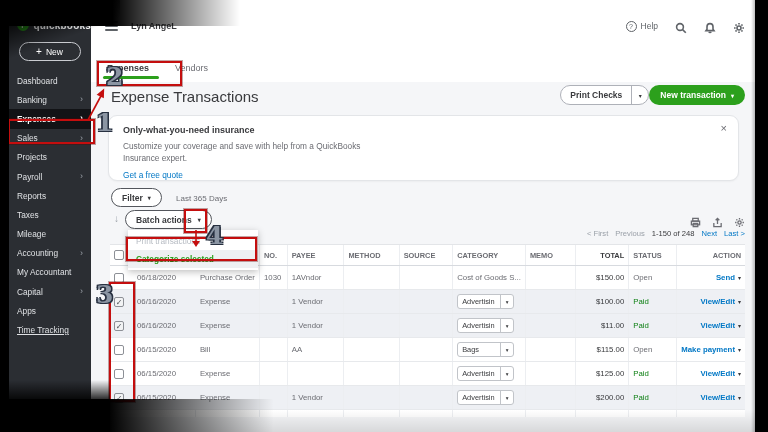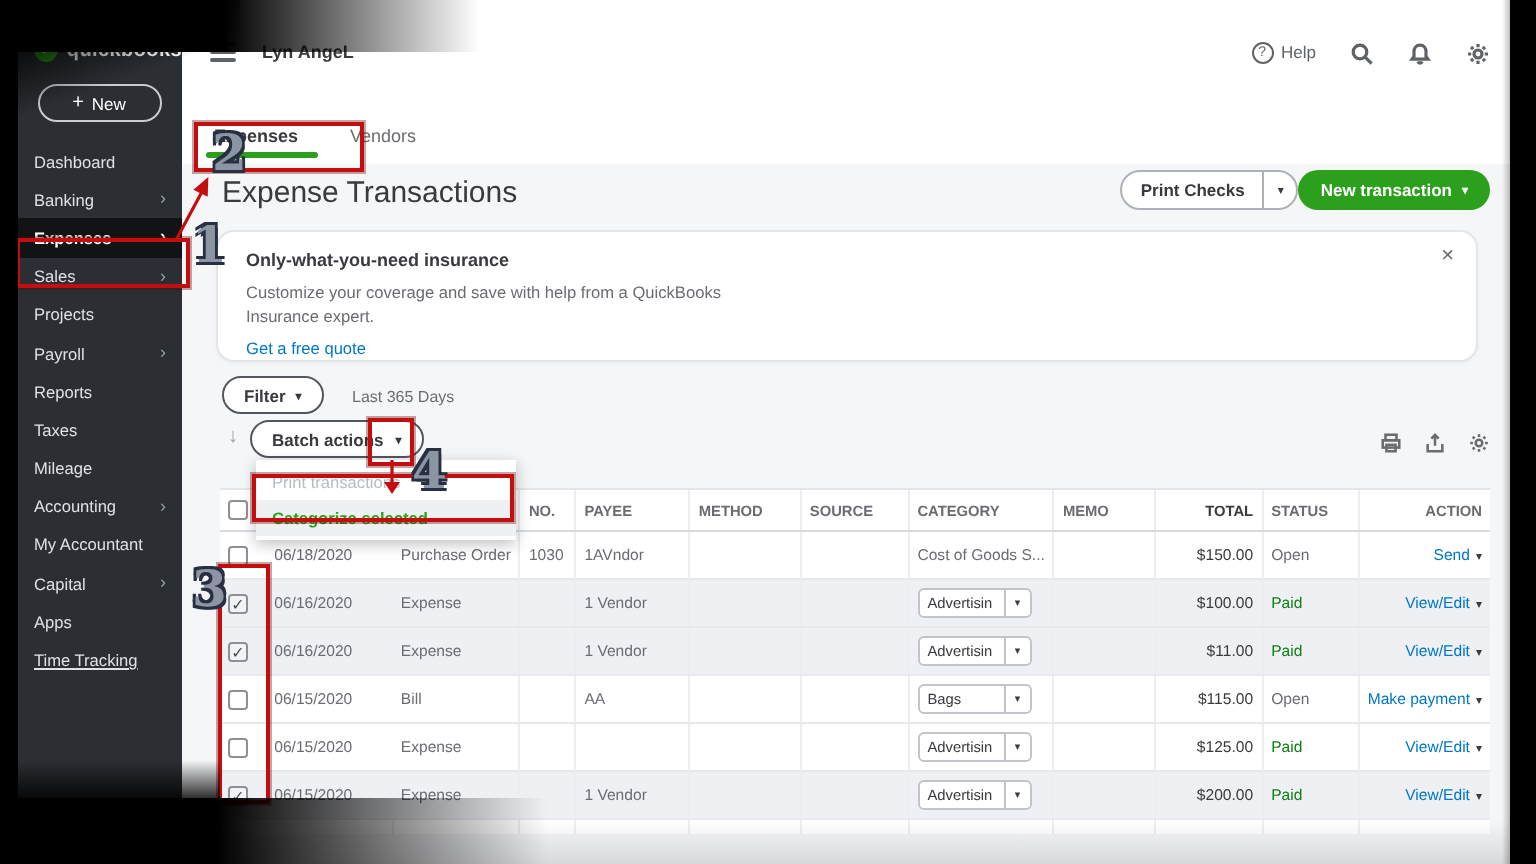--- a/index.html
+++ b/index.html
@@ -83,21 +83,21 @@
 .tbl th{font-size:7.4px;color:#6b6c72;font-weight:bold;text-align:left;padding:5px 4px;border-bottom:1px solid #d7dadf;border-top:1px solid #e3e5e8;background:#fff;white-space:nowrap}
 .tbl td{font-size:7.8px;color:#6b6c72;padding:0 4px;height:24px;border-bottom:1px solid #e7e9ec;background:#fff;white-space:nowrap;overflow:hidden}
 .tbl tr.sel td{background:#eef0f4}
 .tbl .vline{border-left:1px solid #eceef1}
 .tbl .num{text-align:right;color:#393a3d}
 .tbl .act{text-align:right}
 .cb{display:inline-block;width:10px;height:10px;border:1px solid #8d9096;border-radius:2px;background:#fff;font-size:8px;line-height:9px;text-align:center;color:#4b4f54;cursor:pointer;vertical-align:middle}
 .cb.on{background:#f2f3f4}
 .status-paid{color:#0f8015}
 .status-open{color:#6b6c72}
-.action-link{color:#0077c5;font-weight:normal;cursor:pointer}
+.action-link{color:#0077c5;font-weight:bold;cursor:pointer}
 .action-caret{color:#393a3d;font-size:6px;margin-left:3px;cursor:pointer}
 .cat-select{display:inline-flex;align-items:center;height:15px;border:1px solid #c1c4c9;border-radius:3px;background:#fff;overflow:hidden;cursor:pointer;vertical-align:middle}
 .cat-txt{padding:0 4px;font-size:7.4px;color:#393a3d;width:42px;overflow:hidden;text-overflow:clip;white-space:nowrap}
 .cat-caret{width:13px;align-self:stretch;display:flex;align-items:center;justify-content:center;border-left:1px solid #c1c4c9;font-size:5.5px;color:#393a3d}
 .cat-text-plain{color:#6b6c72}
 tr.stub td{height:7px;border-bottom:none}
 
 
 .rbox{position:absolute;border:2.4px solid #c40e0e;box-shadow:0 0 0 1px rgba(90,0,0,.35);z-index:40;pointer-events:none}
 .ann-num{position:absolute;z-index:41;font-family:"DejaVu Serif",serif;font-weight:bold;font-size:25px;color:#8b95a3;text-shadow:-1.4px -1.4px 0 #273040,1.4px -1.4px 0 #273040,-1.4px 1.4px 0 #273040,1.4px 1.4px 0 #273040;pointer-events:none;line-height:1}
@@ -276,20 +276,27 @@
                   <path d="M2 6.5v4h8v-4"></path>
                 </svg>
             </span>
             <span class="uicon">
               <svg viewBox="0 0 12 12">
                   <circle cx="6" cy="6" r="1.8"></circle>
                   <path d="M6 1.2v1.5M6 9.3v1.5M1.2 6h1.5M9.3 6h1.5M2.6 2.6l1 1M8.4 8.4l1 1M9.4 2.6l-1 1M3.6 8.4l-1 1"></path>
                 </svg>
             </span>
           </div>
+          <div class="pager">
+            <span class="dim">&lt; First</span>
+            <span class="dim">Previous</span>
+            <span class="cur">1-150 of 248</span>
+            <span class="lnk">Next</span>
+            <span class="lnk">Last &gt;</span>
+          </div>
         </div>
 
         <table class="tbl">
           <colgroup>
             <col style="width:24px">
               <col style="width:66px">
               <col style="width:54px">
               <col style="width:28px">
             <col style="width:60px">
               <col style="width:58px">

